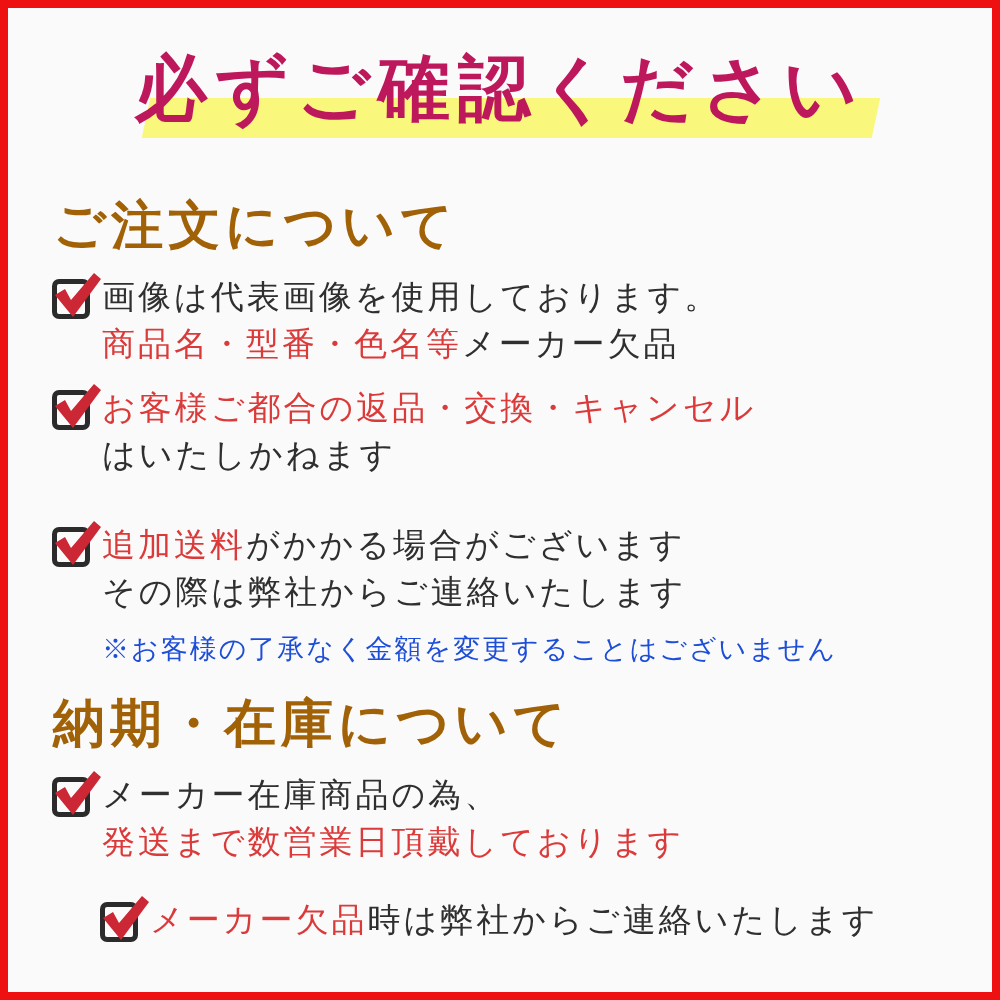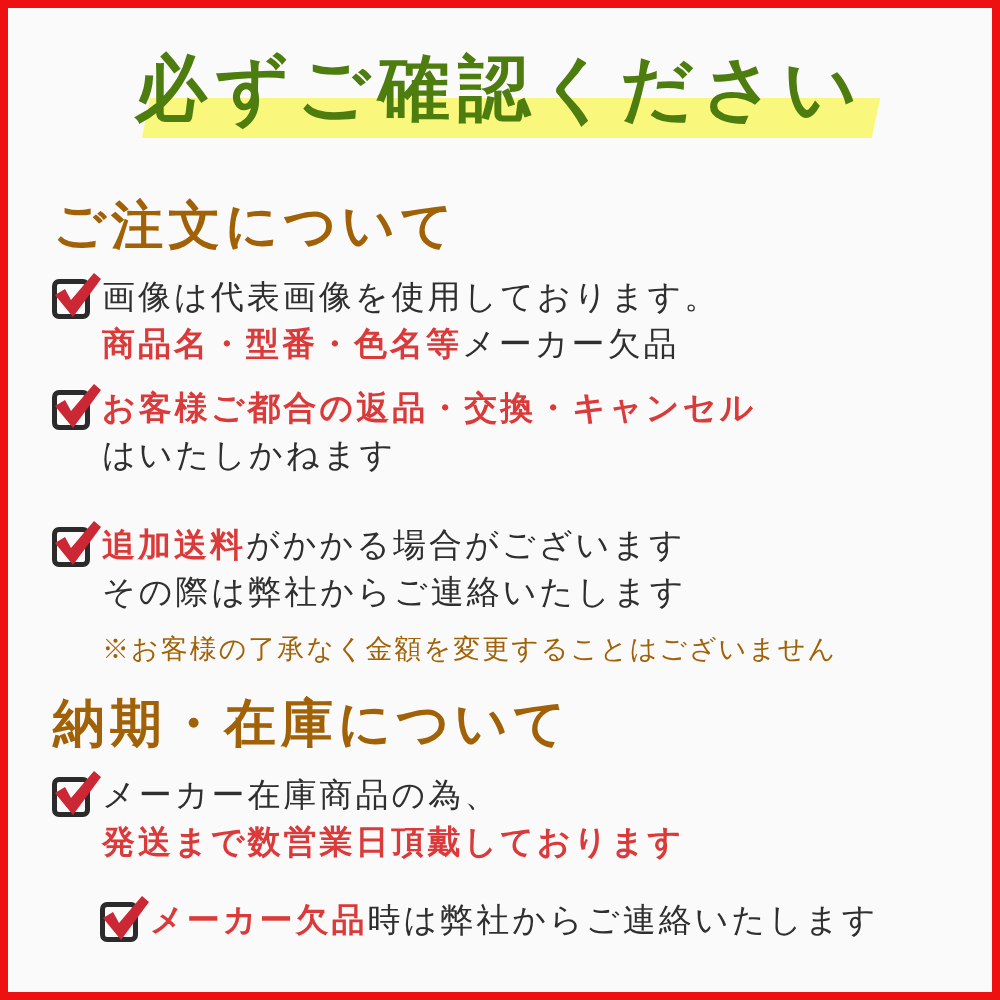--- a/index.html
+++ b/index.html
@@ -29,21 +29,21 @@
     background: #faf77d;
     transform: skewX(-12deg);
     z-index: 0;
   }
   .title-text {
     position: relative;
     z-index: 1;
     font-size: 72px;
     font-weight: 700;
     letter-spacing: 8px;
-    color: #4d7c0f;
+    color: #be185d;
     line-height: 1.1;
   }
 
   
   .section-heading {
     position: absolute;
     left: 45px;
     font-size: 52px;
     font-weight: 600;
     letter-spacing: 5px;
@@ -83,27 +83,27 @@
   }
 
   .item-lines { display: flex; flex-direction: column; }
   .line {
     font-size: 33px;
     letter-spacing: 3px;
     line-height: 47px;
     color: #2f2f2f;
     white-space: nowrap;
   }
-  .red { color: #da3a39; font-weight: 700; }
+  .red { color: #da3a39; font-weight: 400; }
 
   .note {
     margin-top: 16px;
     font-size: 27px;
     letter-spacing: 2px;
-    color: #a16207;
+    color: #1d4ed8;
     font-weight: 500;
     white-space: nowrap;
   }
 </style>
 </head>
 <body>
 
 <div class="frame">
 
   <div class="title-wrap">

